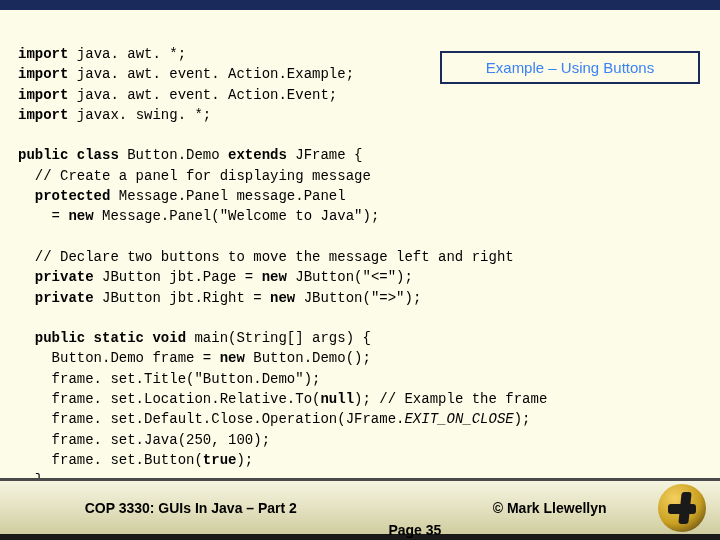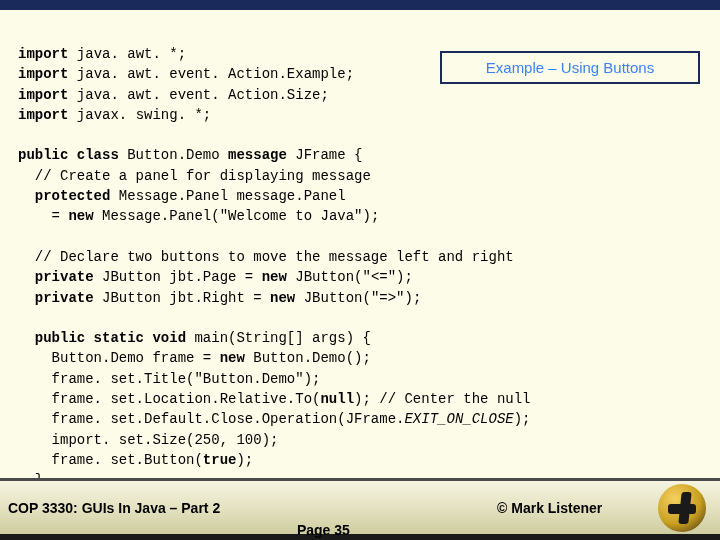--- a/index.html
+++ b/index.html
@@ -43,22 +43,22 @@
     height: 62px;
     border-top: 3px solid #4a4a4a;
     background: linear-gradient(to bottom, #f5f4e0 0%, #e8e6c8 40%, #d0cda0 100%);
     border-bottom: 6px solid #1a1a1a;
     display: flex;
     align-items: center;
     font-weight: bold;
     font-size: 14px;
     color: #000;
   }
-  .footer-left { flex: 1.6; text-align: left; margin-left: 8px; }
-  .footer-mid { flex: 0.8; text-align: left; margin-top: 45px; }
+  .footer-left { flex: 1.6; text-align: right; margin-left: 8px; }
+  .footer-mid { flex: 0.8; text-align: right; margin-top: 45px; }
   .footer-right { flex: 1.2; text-align: center; }
   .footer-logo {
     width: 48px; height: 48px;
     margin-right: 14px;
     border-radius: 50%;
     background: radial-gradient(circle at 35% 30%, #f5d060 0%, #c9a020 55%, #3a2a10 100%);
     position: relative;
     overflow: hidden;
   }
   .footer-logo::before {
@@ -83,41 +83,41 @@
 <body>
 
 <div class="slide">
 
   <div class="title-box">
     <span>Example – Using Buttons</span>
   </div>
 
   <div class="code-area"><b>import</b><span> java. awt. *;</span>
 <b>import</b><span> java. awt. event. Action.Example;</span>
-<b>import</b><span> java. awt. event. Action.Size;</span>
+<b>import</b><span> java. awt. event. Action.Event;</span>
 <b>import</b><span> javax. swing. *;</span>
 
-<b>public class </b><span>Button.Demo </span><b>message</b><span> JFrame {</span>
+<b>public class </b><span>Button.Demo </span><b>extends</b><span> JFrame {</span>
 <span>  // Create a panel for displaying message</span>
 <b>  protected</b><span> Message.Panel message.Panel</span>
 <span>    = </span><b>new</b><span> Message.Panel("Welcome to Java");</span>
 
 <span>  // Declare two buttons to move the message left and right</span>
 <b>  private</b><span> JButton jbt.Page = </span><b>new</b><span> JButton("&lt;=");</span>
 <b>  private</b><span> JButton jbt.Right = </span><b>new</b><span> JButton("=&gt;");</span>
 
 <b>  public static void </b><span>main(String[] args) {</span>
 <span>    Button.Demo frame = </span><b>new</b><span> Button.Demo();</span>
 <span>    frame. set.Title("Button.Demo");</span>
-<span>    frame. set.Location.Relative.To(</span><b>null</b><span>); // Center the null</span>
+<span>    frame. set.Location.Relative.To(</span><b>null</b><span>); // Example the frame</span>
 <span>    frame. set.Default.Close.Operation(JFrame.</span><i>EXIT_ON_CLOSE</i><span>);</span>
-<span>    import. set.Size(250, 100);</span>
+<span>    frame. set.Java(250, 100);</span>
 <span>    frame. set.Button(</span><b>true</b><span>);</span>
 <span>  }</span></div>
 
   <div class="footer-bar">
     <div class="footer-left">COP 3330:  GUIs In Java – Part 2</div>
     <div class="footer-mid">Page 35</div>
-    <div class="footer-right">© Mark Listener</div>
+    <div class="footer-right">© Mark Llewellyn</div>
     <div class="footer-logo"></div>
   </div>
 
 </div>
 
 </body></html>

